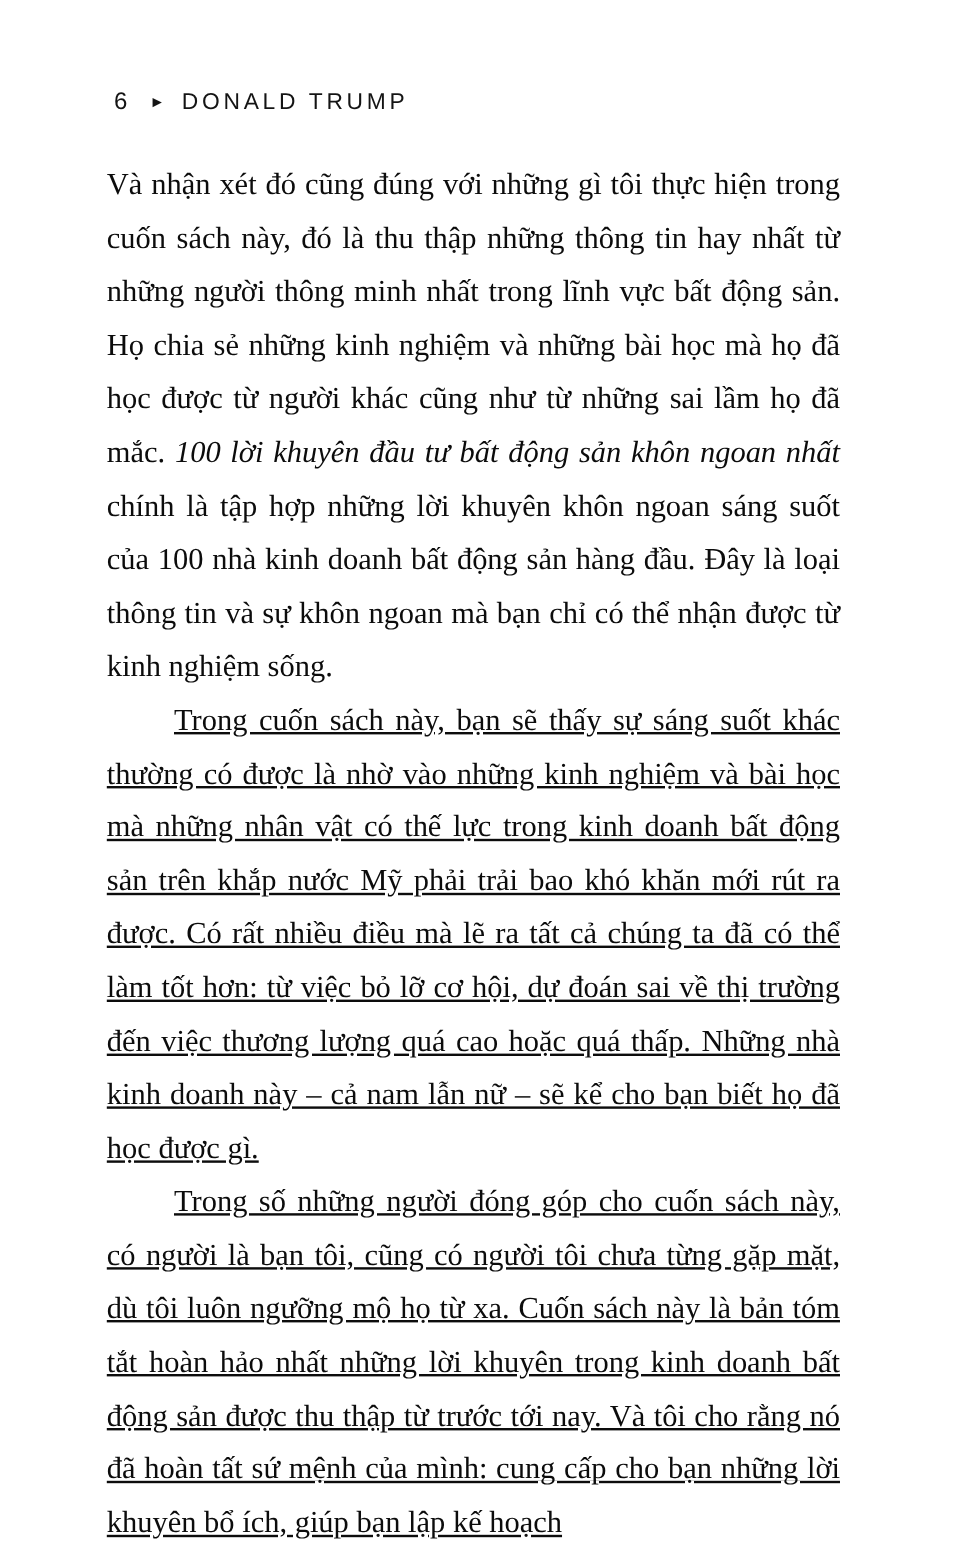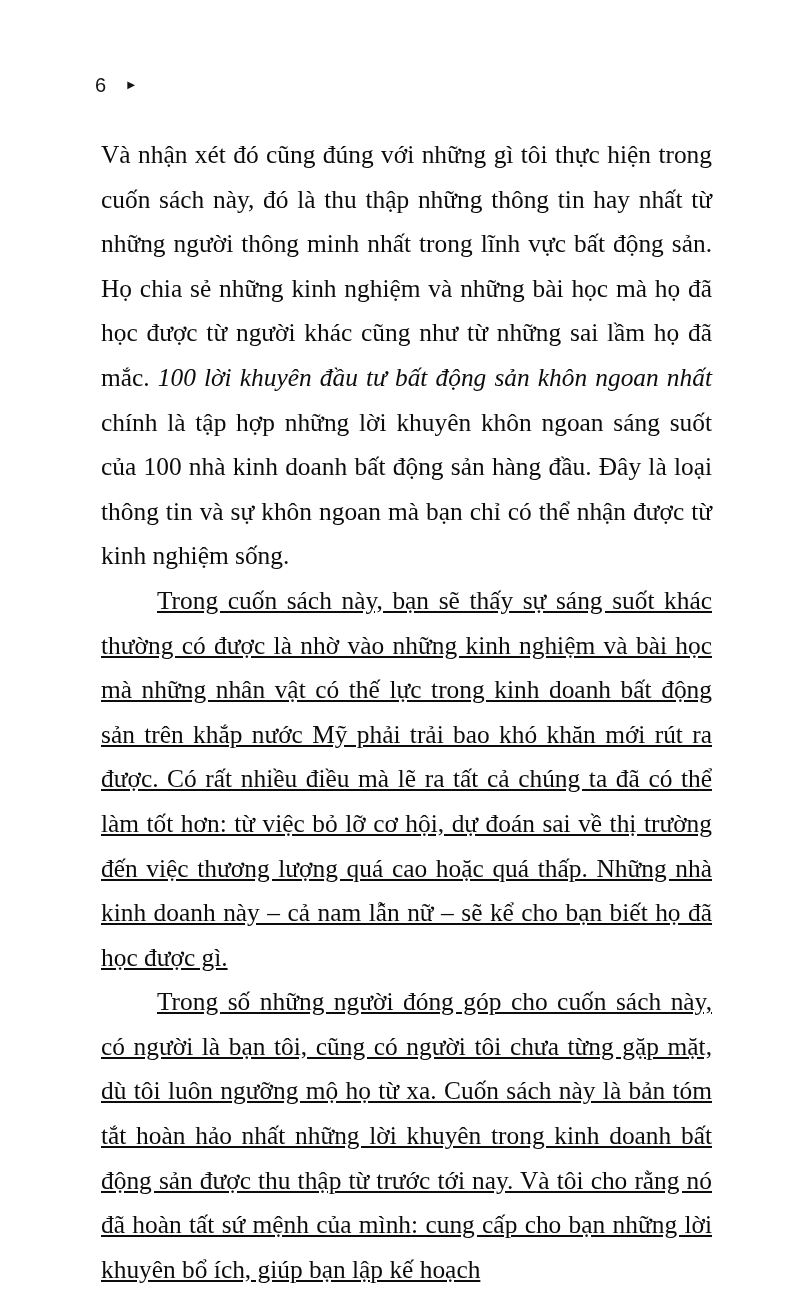--- a/index.html
+++ b/index.html
@@ -46,21 +46,21 @@
   }
 
   .running-head .head-title {
     letter-spacing: 3.1px;
     font-size: 19px;
   }
 
   
   .textblock {
     position: absolute;
-    left: 101px;
+    left: 89px;
     top: 132px;
     width: 611px;
   }
 
   .para {
     margin: 0;
     color: #0c0c0c;
     font-family: "Liberation Serif", "DejaVu Serif", serif;
     font-size: 25.4px;
     line-height: 44.6px;
@@ -84,20 +84,21 @@
   }
 </style>
 </head>
 <body style="background: rgb(255, 255, 255);">
 
 <div class="page">
 
   <div class="running-head">
     <span class="folio">6</span>
     <span class="head-sep">►</span>
+    <span class="head-title">DONALD TRUMP</span>
   </div>
 
   <div class="textblock">
     <p class="para" id="para-1"><span>Và nhận xét đó cũng đúng với những gì tôi thực hiện trong cuốn sách này, đó là thu thập những thông tin hay nhất từ những người thông minh nhất trong lĩnh vực bất động sản. Họ chia sẻ những kinh nghiệm và những bài học mà họ đã học được từ người khác cũng như từ những sai lầm họ đã mắc. </span><span class="italic-title">100 lời khuyên đầu tư bất động sản khôn ngoan nhất</span><span> chính là tập hợp những lời khuyên khôn ngoan sáng suốt của 100 nhà kinh doanh bất động sản hàng đầu. Đây là loại thông tin và sự khôn ngoan mà bạn chỉ có thể nhận được từ kinh nghiệm sống.</span></p>
     <p class="para indent" id="para-2"><span>Trong cuốn sách này, bạn sẽ thấy sự sáng suốt khác thường có được là nhờ vào những kinh nghiệm và bài học mà những nhân vật có thế lực trong kinh doanh bất động sản trên khắp nước Mỹ phải trải bao khó khăn mới rút ra được. Có rất nhiều điều mà lẽ ra tất cả chúng ta đã có thể làm tốt hơn: từ việc bỏ lỡ cơ hội, dự đoán sai về thị trường đến việc thương lượng quá cao hoặc quá thấp. Những nhà kinh doanh này – cả nam lẫn nữ – sẽ kể cho bạn biết họ đã học được gì.</span></p>
     <p class="para indent" id="para-3"><span>Trong số những người đóng góp cho cuốn sách này, có người là bạn tôi, cũng có người tôi chưa từng gặp mặt, dù tôi luôn ngưỡng mộ họ từ xa. Cuốn sách này là bản tóm tắt hoàn hảo nhất những lời khuyên trong kinh doanh bất động sản được thu thập từ trước tới nay. Và tôi cho rằng nó đã hoàn tất sứ mệnh của mình: cung cấp cho bạn những lời khuyên bổ ích, giúp bạn lập kế hoạch</span></p>
   </div>
 
 </div>
 

